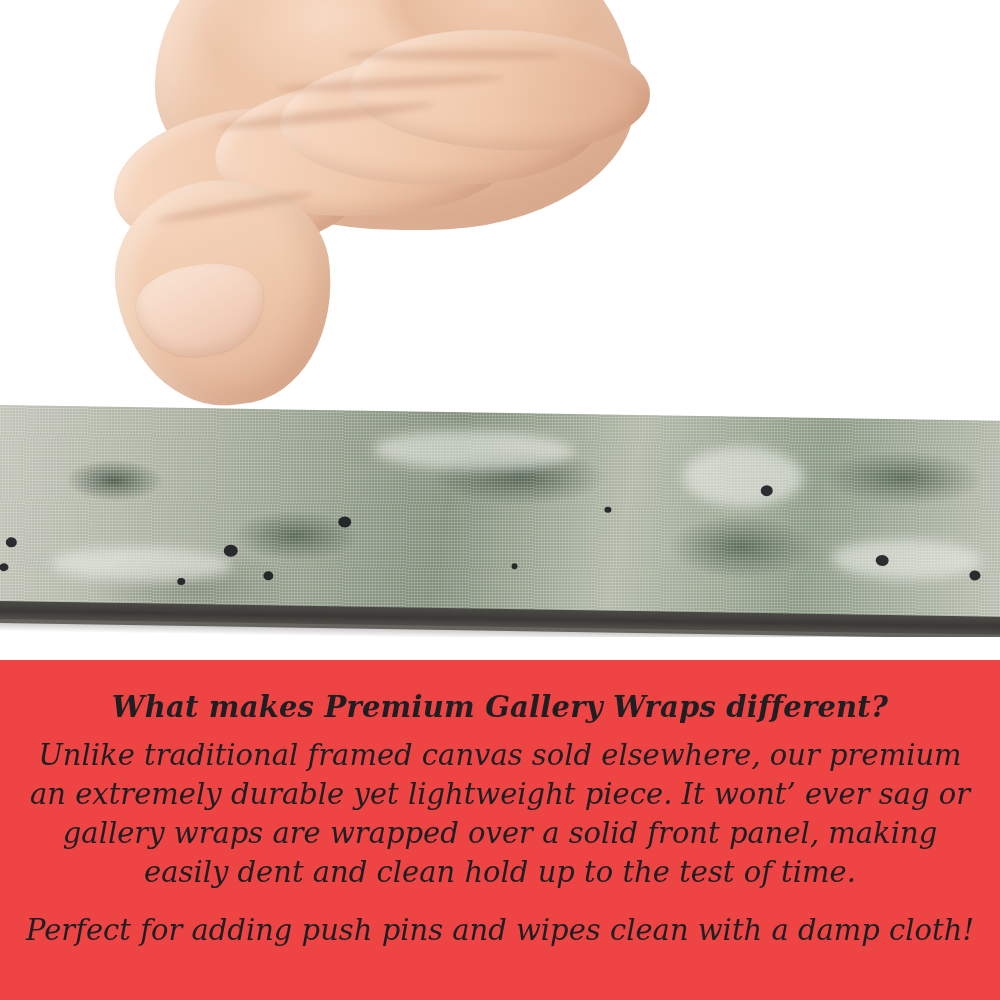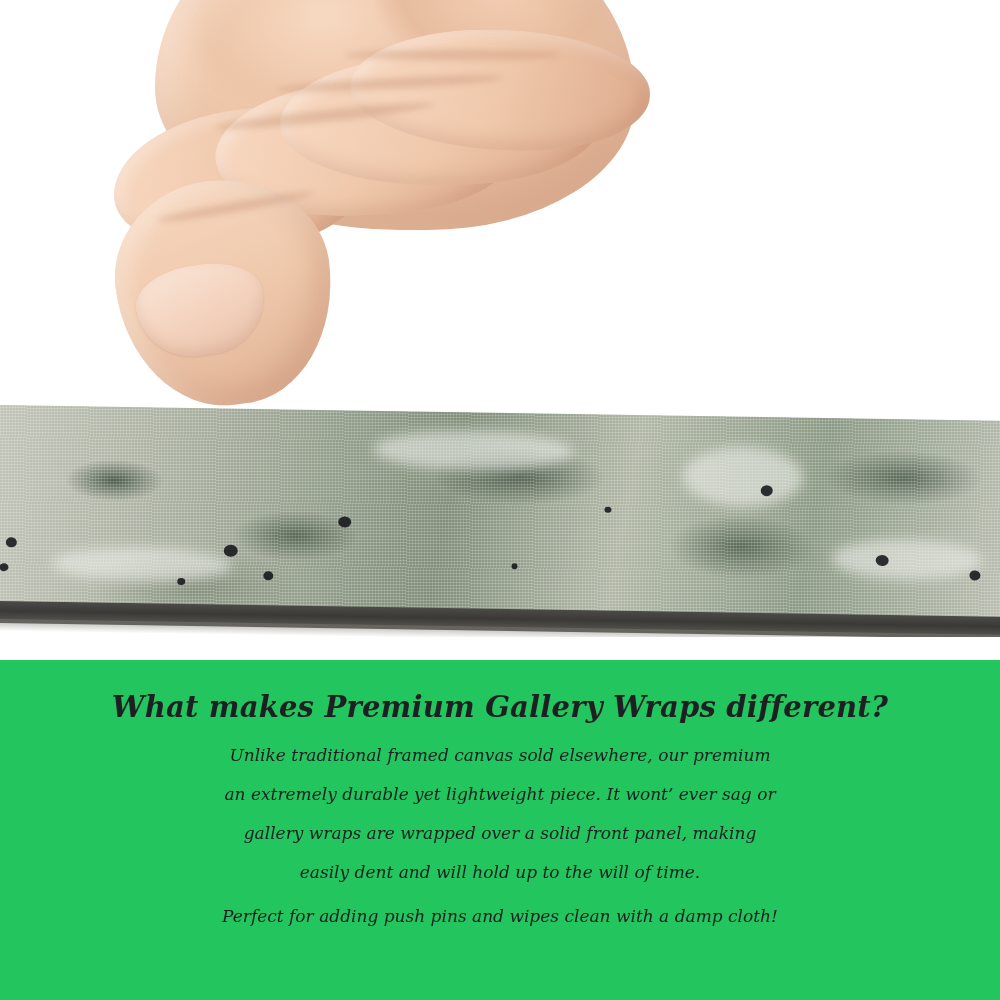--- a/index.html
+++ b/index.html
@@ -11,21 +11,21 @@
     width: 1000px;
     height: 1000px;
     overflow: hidden;
     font-family: "DejaVu Sans", sans-serif;
   }
 
   .page {
     position: relative;
     width: 1000px;
     height: 1000px;
-    background: #22c55e;
+    background: #ef4444;
     overflow: hidden;
   }
 
   
   .photo {
     position: absolute;
     left: 0;
     top: 0;
     width: 1000px;
     height: 660px;
@@ -194,26 +194,26 @@
     font-family: "DejaVu Serif", serif;
     font-style: italic;
   }
   .caption-heading {
     font-size: 29px;
     font-weight: 700;
     letter-spacing: 0.2px;
     margin-bottom: 12px;
   }
   .caption-line {
-    font-size: 17px;
+    font-size: 29px;
     line-height: 39px;
     font-weight: 400;
   }
   .caption-line.last {
-    margin-top: 5px;
+    margin-top: 19px;
     text-align: center;
   }
 </style>
 </head>
 <body>
 
 <div class="page">
 
   <div class="photo">
 
@@ -256,17 +256,17 @@
       <div class="canvas-edge-shadow"></div>
     </div>
 
   </div>
 
   <div class="caption">
     <div class="caption-heading">What makes Premium Gallery Wraps different?</div>
     <div class="caption-line">Unlike traditional framed canvas sold elsewhere, our premium</div>
     <div class="caption-line">an extremely durable yet lightweight piece. It wont’ ever sag or</div>
     <div class="caption-line">gallery wraps are wrapped over a solid front panel, making</div>
-    <div class="caption-line">easily dent and will hold up to the will of time.</div>
+    <div class="caption-line">easily dent and clean hold up to the test of time.</div>
     <div class="caption-line last">Perfect for adding push pins and wipes clean with a damp cloth!</div>
   </div>
 
 </div>
 
 </body></html>

